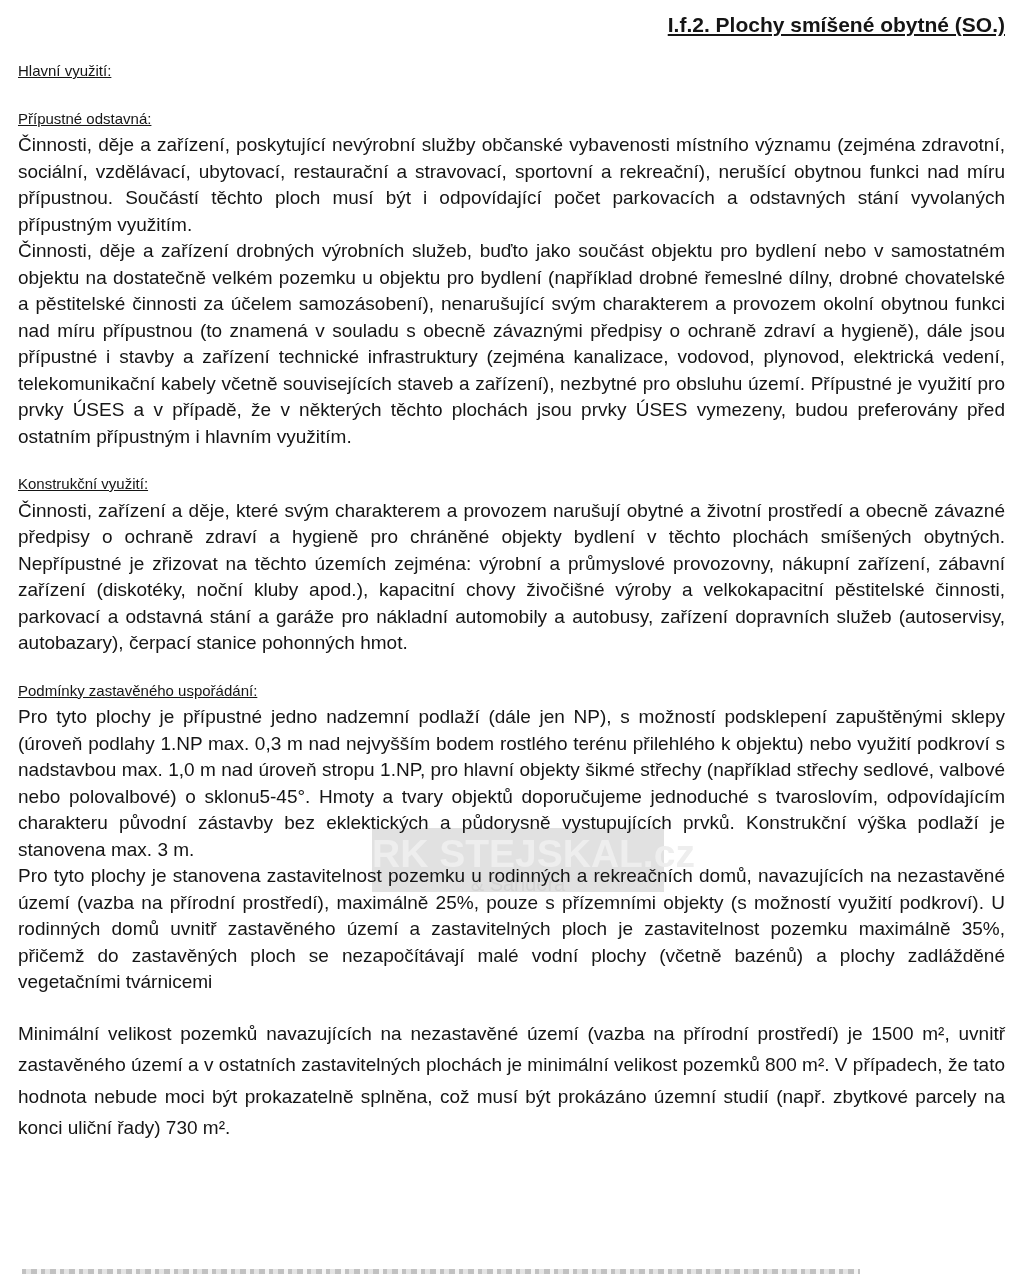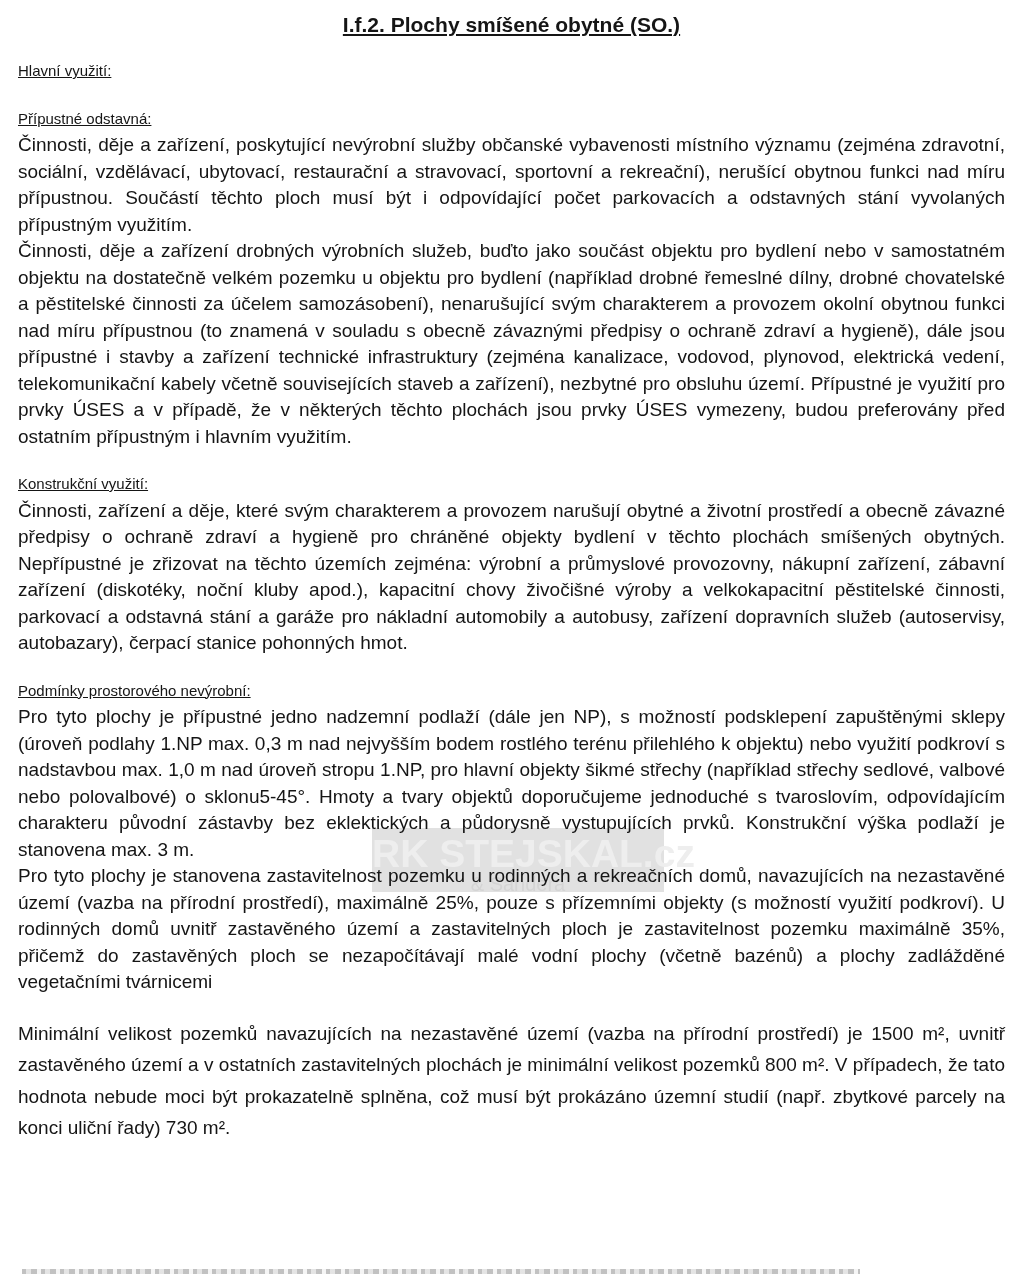--- a/index.html
+++ b/index.html
@@ -22,21 +22,21 @@
     font-size: 19px;
     line-height: 26.5px;
     color: #151515;
     text-align: justify;
   }
   .title {
     font-size: 21px;
     font-weight: bold;
     text-decoration: underline;
     margin: 0 0 20px 0;
-    text-align: center;
+    text-align: right;
     line-height: 26px;
   }
   .sec-heading {
     font-size: 15px;
     font-weight: normal;
     text-decoration: underline;
     margin: 21px 0 0 0;
     text-align: left;
   }
   .section:first-of-type .sec-heading {
@@ -113,21 +113,21 @@
       <p>Činnosti, děje a zařízení, poskytující nevýrobní služby občanské vybavenosti místního významu (zejména zdravotní, sociální, vzdělávací, ubytovací, restaurační a stravovací, sportovní a rekreační), nerušící obytnou funkci nad míru přípustnou. Součástí těchto ploch musí být i odpovídající počet parkovacích a odstavných stání vyvolaných přípustným využitím.</p>
       <p>Činnosti, děje a zařízení drobných výrobních služeb, buďto jako součást objektu pro bydlení nebo v samostatném objektu na dostatečně velkém pozemku u objektu pro bydlení (například drobné řemeslné dílny, drobné chovatelské a pěstitelské činnosti za účelem samozásobení), nenarušující svým charakterem a provozem okolní obytnou funkci nad míru přípustnou (to znamená v souladu s obecně závaznými předpisy o ochraně zdraví a hygieně), dále jsou přípustné i stavby a zařízení technické infrastruktury (zejména kanalizace, vodovod, plynovod, elektrická vedení, telekomunikační kabely včetně souvisejících staveb a zařízení), nezbytné pro obsluhu území. Přípustné je využití pro prvky ÚSES a v případě, že v některých těchto plochách jsou prvky ÚSES vymezeny, budou preferovány před ostatním přípustným i hlavním využitím.</p>
     </div>
 
     <div class="section">
       <h2 class="sec-heading">Konstrukční využití:</h2>
       <p>Činnosti, zařízení a děje, které svým charakterem a provozem narušují obytné a životní prostředí a obecně závazné předpisy o ochraně zdraví a hygieně pro chráněné objekty bydlení v těchto plochách smíšených obytných. Nepřípustné je zřizovat na těchto územích zejména: výrobní a průmyslové provozovny, nákupní zařízení, zábavní zařízení (diskotéky, noční kluby apod.), kapacitní chovy živočišné výroby a velkokapacitní pěstitelské činnosti, parkovací a odstavná stání a garáže pro nákladní automobily a autobusy, zařízení dopravních služeb (autoservisy, autobazary), čerpací stanice pohonných hmot.</p>
     </div>
 
     <div class="section">
-      <h2 class="sec-heading">Podmínky prostorového nevýrobní:</h2>
+      <h2 class="sec-heading">Podmínky zastavěného uspořádání:</h2>
       <p>Pro tyto plochy je přípustné jedno nadzemní podlaží (dále jen NP), s možností podsklepení zapuštěnými sklepy (úroveň podlahy 1.NP max. 0,3 m nad nejvyšším bodem rostlého terénu přilehlého k objektu) nebo využití podkroví s nadstavbou max. 1,0 m nad úroveň stropu 1.NP, pro hlavní objekty šikmé střechy (například střechy sedlové, valbové nebo polovalbové) o sklonu5-45°. Hmoty a tvary objektů doporučujeme jednoduché s tvaroslovím, odpovídajícím charakteru původní zástavby bez eklektických a půdorysně vystupujících prvků. Konstrukční výška podlaží je stanovena max. 3 m.</p>
       <p>Pro tyto plochy je stanovena zastavitelnost pozemku u rodinných a rekreačních domů, navazujících na nezastavěné území (vazba na přírodní prostředí), maximálně 25%, pouze s přízemními objekty (s možností využití podkroví). U rodinných domů uvnitř zastavěného území a zastavitelných ploch je zastavitelnost pozemku maximálně 35%,  přičemž do zastavěných ploch se nezapočítávají malé vodní plochy (včetně bazénů) a plochy zadlážděné vegetačními tvárnicemi</p>
     </div>
 
     <p class="final-paragraph">Minimální velikost pozemků navazujících na nezastavěné území (vazba na přírodní prostředí) je  1500 m², uvnitř zastavěného území a v ostatních zastavitelných plochách je minimální velikost pozemků 800 m². V případech, že tato hodnota nebude moci být prokazatelně splněna, což musí být prokázáno územní studií (např. zbytkové parcely na konci uliční řady) 730 m².</p>
 
   </div>
 
   <div class="cutoff-strip"></div>
 

